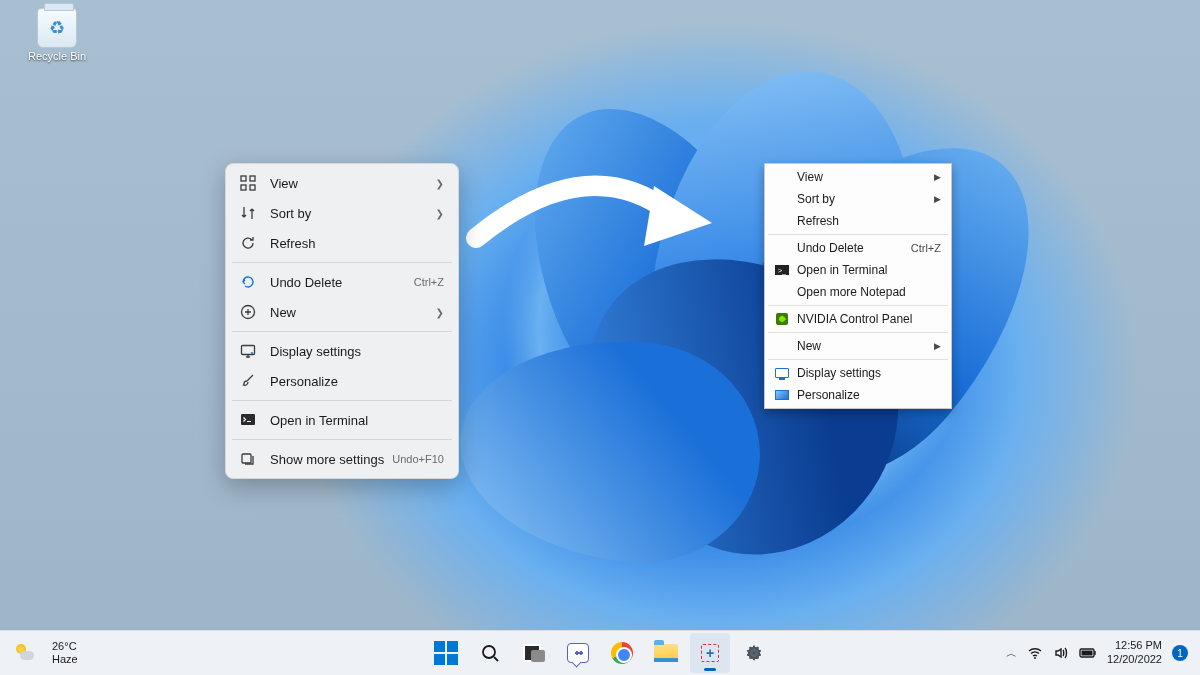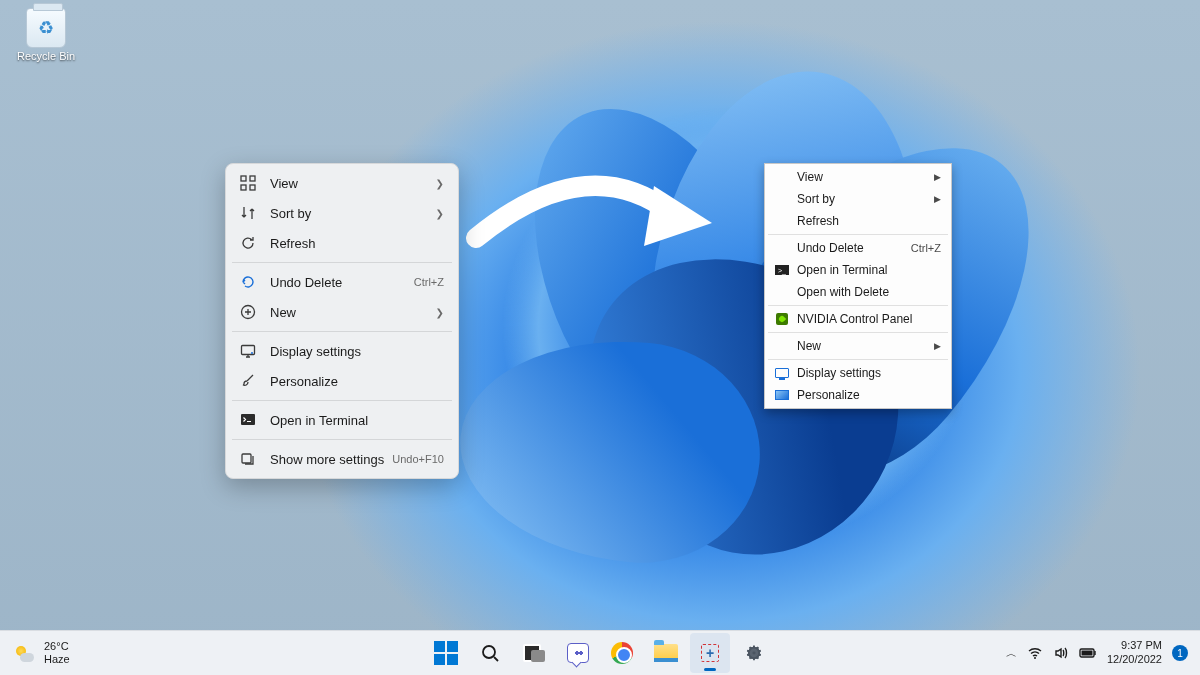--- a/index.html
+++ b/index.html
@@ -19,21 +19,21 @@
     filter: blur(0.3px);
   }
   .petal { position: absolute; border-radius: 50% 50% 50% 50% / 60% 60% 40% 40%; }
   .p1 { left:120px; top:60px; width:220px; height:320px; background:linear-gradient(145deg,#6ab0f0,#1a6fd8 60%,#0a3d91); transform:rotate(-25deg);}
   .p2 { left:240px; top:30px; width:260px; height:360px; background:linear-gradient(160deg,#8cc5f5,#3b8ce8 50%,#0a3d91); transform:rotate(10deg);}
   .p3 { left:340px; top:80px; width:240px; height:380px; background:linear-gradient(170deg,#6ab0f0,#1a6fd8 55%,#062a6b); transform:rotate(40deg);}
   .p4 { left:180px; top:200px; width:280px; height:320px; background:linear-gradient(135deg,#3b8ce8,#0a3d91 70%); transform:rotate(-55deg);}
   .p5 { left:80px; top:260px; width:220px; height:300px; background:linear-gradient(135deg,#8cc5f5,#1a6fd8 70%); transform:rotate(-85deg);}
 
   
-  .desktop-icon { position: absolute; left: 14px; top: 8px; width: 64px; text-align: center; }
+  .desktop-icon { position: absolute; left: 25px; top: 8px; width: 64px; text-align: center; }
   .recycle-bin-glyph {
     width: 40px; height: 40px; margin: 0 auto 2px;
     background: linear-gradient(180deg,#f6fbff,#dbe8f2);
     border: 1px solid #b7c8d6; border-radius: 4px 4px 6px 6px; position: relative;
   }
   .recycle-bin-glyph::before { content:""; position:absolute; left:6px; top:-6px; width:28px; height:6px; background:#dbe8f2; border:1px solid #b7c8d6; border-radius:2px 2px 0 0;}
   .recycle-bin-glyph::after { content:"♻"; position:absolute; inset:0; display:flex; align-items:center; justify-content:center; color:#3a8fd1; font-size:18px; }
   .desktop-icon-label { color:#fff; font-size:11px; text-shadow:0 1px 2px rgba(0,0,0,.7); line-height:1.1; }
 
   
@@ -61,21 +61,21 @@
   .ctxc-sep { height:1px; background:#e0e0e0; margin:2px 1px; }
   .nvidia-dot { width:12px; height:12px; background:#3d7a00; border-radius:2px; position:relative; }
   .nvidia-dot::after { content:""; position:absolute; left:3px; top:3px; width:6px; height:6px; background:#7fe600; border-radius:50% 0 50% 50%; transform:rotate(45deg); }
   .disp-ico { width:14px; height:10px; border:1.5px solid #1a6fd8; border-radius:1px; position:relative; }
   .disp-ico::after { content:""; position:absolute; left:3px; bottom:-3px; width:6px; height:2px; background:#1a6fd8; }
   .pers-ico { width:14px; height:10px; border:1.5px solid #1a6fd8; background:linear-gradient(135deg,#8cc5f5,#1a6fd8); }
   .term-ico { width:14px; height:10px; background:#222; color:#fff; font-size:7px; display:flex; align-items:center; justify-content:center; }
 
   
   .taskbar { position:absolute; left:0; bottom:0; width:100%; height:45px; background:#eef1f5; border-top:1px solid #d9dde2; display:flex; align-items:center; }
-  .tb-left { display:flex; align-items:flex-end; gap:8px; padding-left:14px; }
+  .tb-left { display:flex; align-items:center; gap:16px; padding-left:14px; }
   .tb-center { position:absolute; left:50%; transform:translateX(-50%); display:flex; align-items:center; gap:4px; }
   .tb-right { margin-left:auto; display:flex; align-items:center; gap:10px; padding-right:12px; }
   .tb-btn { width:40px; height:40px; display:flex; align-items:center; justify-content:center; border-radius:4px; }
   .tb-btn.active { background:#dce5f0; position:relative; }
   .tb-btn.active::after { content:""; position:absolute; bottom:2px; left:14px; width:12px; height:3px; background:#0067c0; border-radius:2px; }
   .weather-ico { width:22px; height:22px; position:relative; }
   .weather-ico::before { content:""; position:absolute; left:2px; top:2px; width:10px; height:10px; background:radial-gradient(circle,#ffd954,#f2b200); border-radius:50%; }
   .weather-ico::after { content:""; position:absolute; left:6px; top:9px; width:14px; height:9px; background:#cfd6dd; border-radius:5px; }
   .weather-text { font-size:11px; line-height:1.15; color:#1b1b1b; }
   .start-logo { width:24px; height:24px; display:grid; grid-template:1fr 1fr/1fr 1fr; gap:2px; }
@@ -238,21 +238,21 @@
       <span class="ctxc-accel">Ctrl+Z</span>
     </div>
   <div class="ctxc-item">
       <span class="ctxc-ico">
         <span class="term-ico">&gt;_</span>
       </span>
       <span class="ctxc-label">Open in Terminal</span>
     </div>
   <div class="ctxc-item">
       <span class="ctxc-ico"></span>
-      <span class="ctxc-label">Open with Delete</span>
+      <span class="ctxc-label">Open more Notepad</span>
     </div>
   <div class="ctxc-sep"></div>
   <div class="ctxc-item">
       <span class="ctxc-ico">
         <span class="nvidia-dot"></span>
       </span>
       <span class="ctxc-label">NVIDIA Control Panel</span>
     </div>
   <div class="ctxc-sep"></div>
   <div class="ctxc-item">
@@ -335,20 +335,20 @@
         </svg>
       </span>
     <span class="tray-ico">
         <svg width="18" height="12" viewBox="0 0 18 12" fill="none" stroke="#1b1b1b" stroke-width="1.4">
           <rect x="1" y="2" width="14" height="8" rx="1.5"></rect>
           <rect x="2.5" y="3.5" width="11" height="5" fill="#1b1b1b" stroke="none"></rect>
           <path d="M16 4v4"></path>
         </svg>
       </span>
     <div class="clock">
-      <div>9:37 PM</div>
+      <div>12:56 PM</div>
       <div>12/20/2022</div>
     </div>
     <div class="notif-badge">
         <span>1</span>
       </div>
   </div>
 </div>
 
 </body></html>

